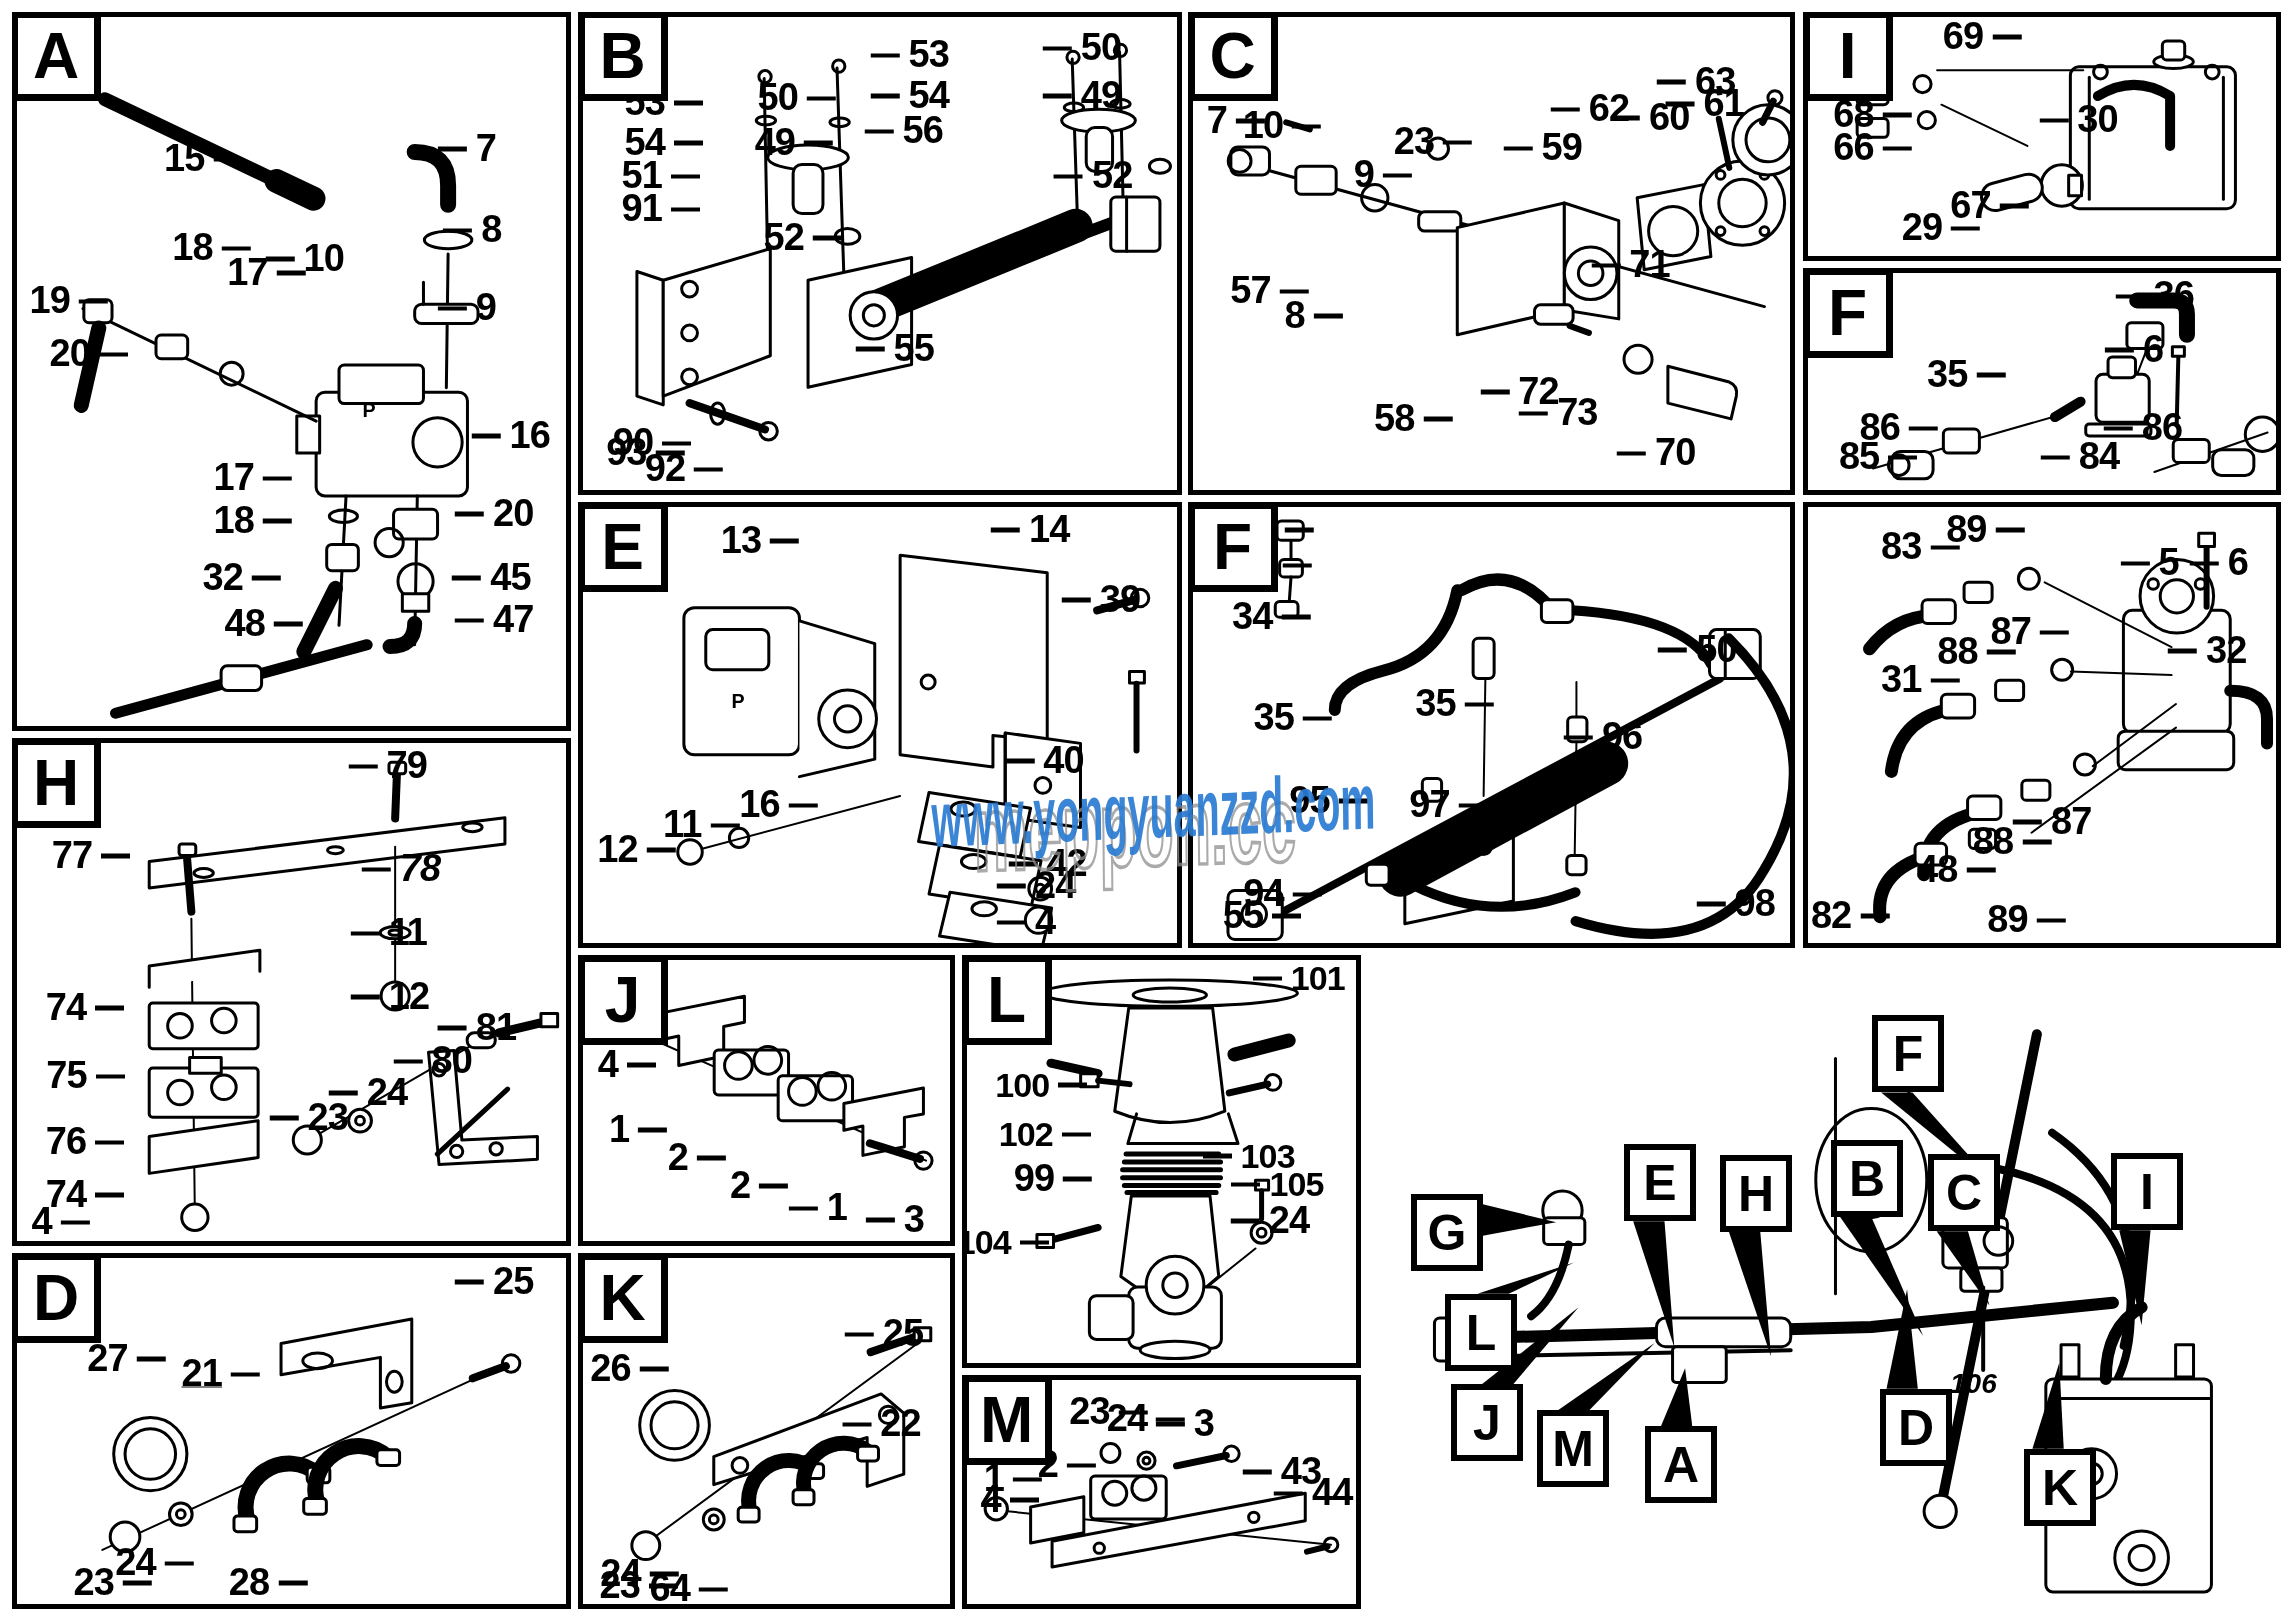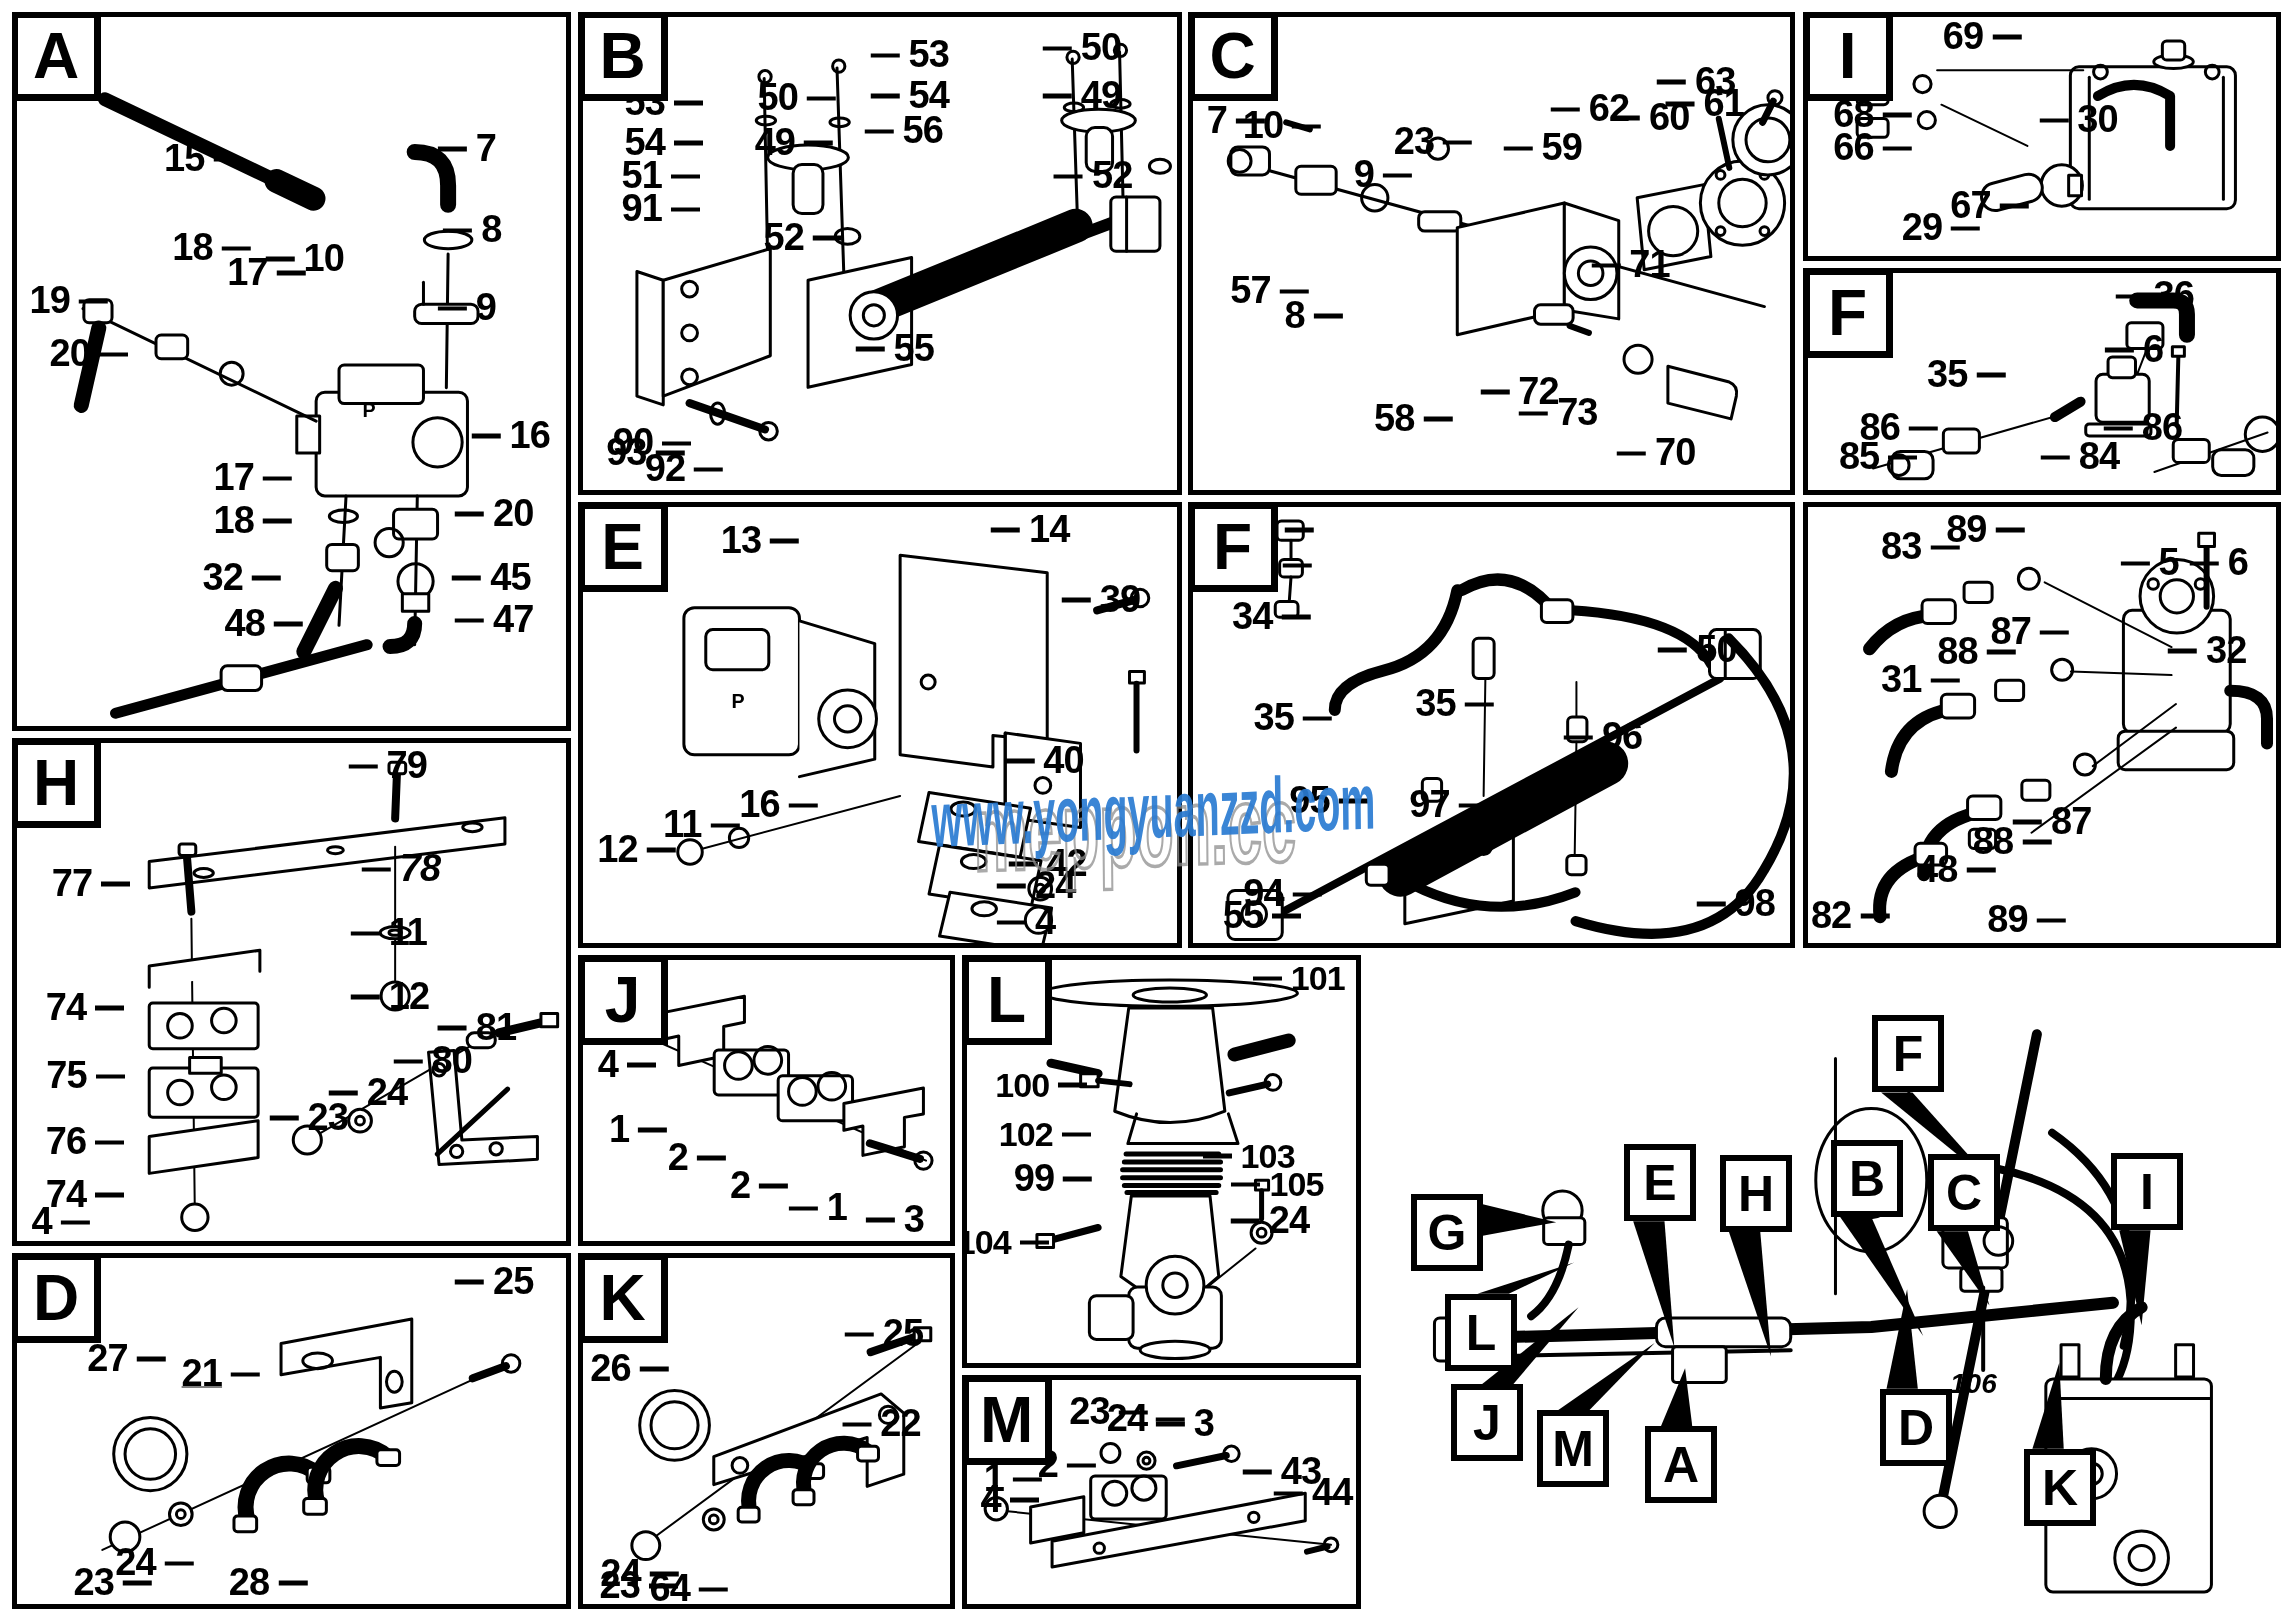--- a/index.html
+++ b/index.html
@@ -454,21 +454,21 @@
         <circle cx="480" cy="372" r="7"></circle>
       <line x1="548" y1="330" x2="598" y2="318" stroke-width="9"></line>
         <rect x="596" y="308" width="19" height="15" fill="#fff"></rect>
       <rect x="512" y="330" width="32" height="17" rx="8" fill="#fff"></rect>
     </svg>
     <div class="letterbox">
         <span>H</span>
       </div>
     <div class="callouts">
         <div class="co co-l" style="left: 67.6%; top: 4.5%;"><b>79</b></div>
-        <div class="co co-r co-edge-l" style="left: 6.4%; top: 22.4%; margin-top: 28px;"><b>77</b></div>
+        <div class="co co-r co-edge-l" style="left: 6.4%; top: 22.4%;"><b>77</b></div>
         <div class="co co-l" style="left: 70%; top: 25.2%; font-style: italic;"><b>78</b></div>
         <div class="co co-l" style="left: 67.8%; top: 38%;"><b>11</b></div>
         <div class="co co-l" style="left: 68%; top: 50.8%;"><b>12</b></div>
         <div class="co co-r co-edge-l" style="left: 5.3%; top: 53%;"><b>74</b></div>
         <div class="co co-r co-edge-l" style="left: 5.4%; top: 66.7%;"><b>75</b></div>
         <div class="co co-r co-edge-l" style="left: 5.3%; top: 80%;"><b>76</b></div>
         <div class="co co-r co-edge-l" style="left: 5.3%; top: 90.5%;"><b>74</b></div>
         <div class="co co-r" style="left: 8%; top: 96%;"><b>4</b></div>
         <div class="co co-l" style="left: 53.2%; top: 75%;"><b>23</b></div>
         <div class="co co-l" style="left: 64%; top: 70%;"><b>24</b></div>

